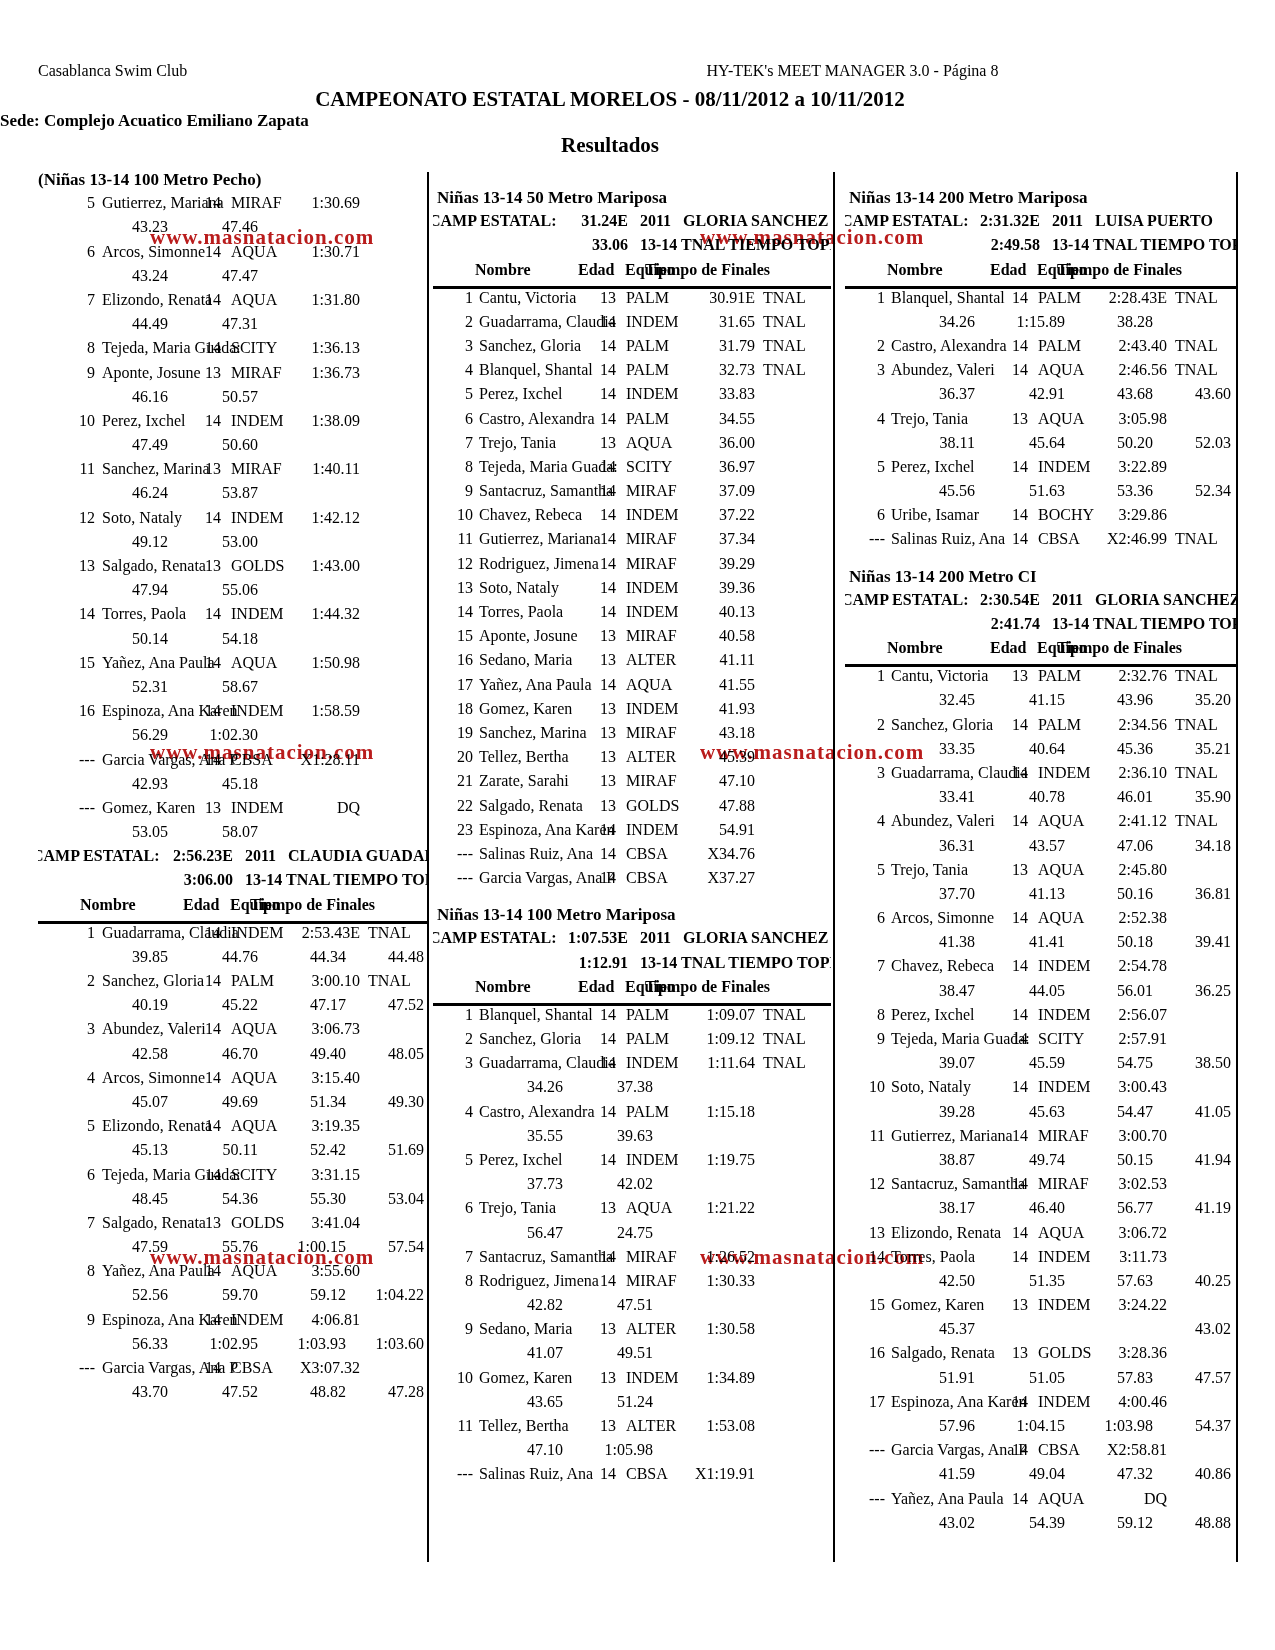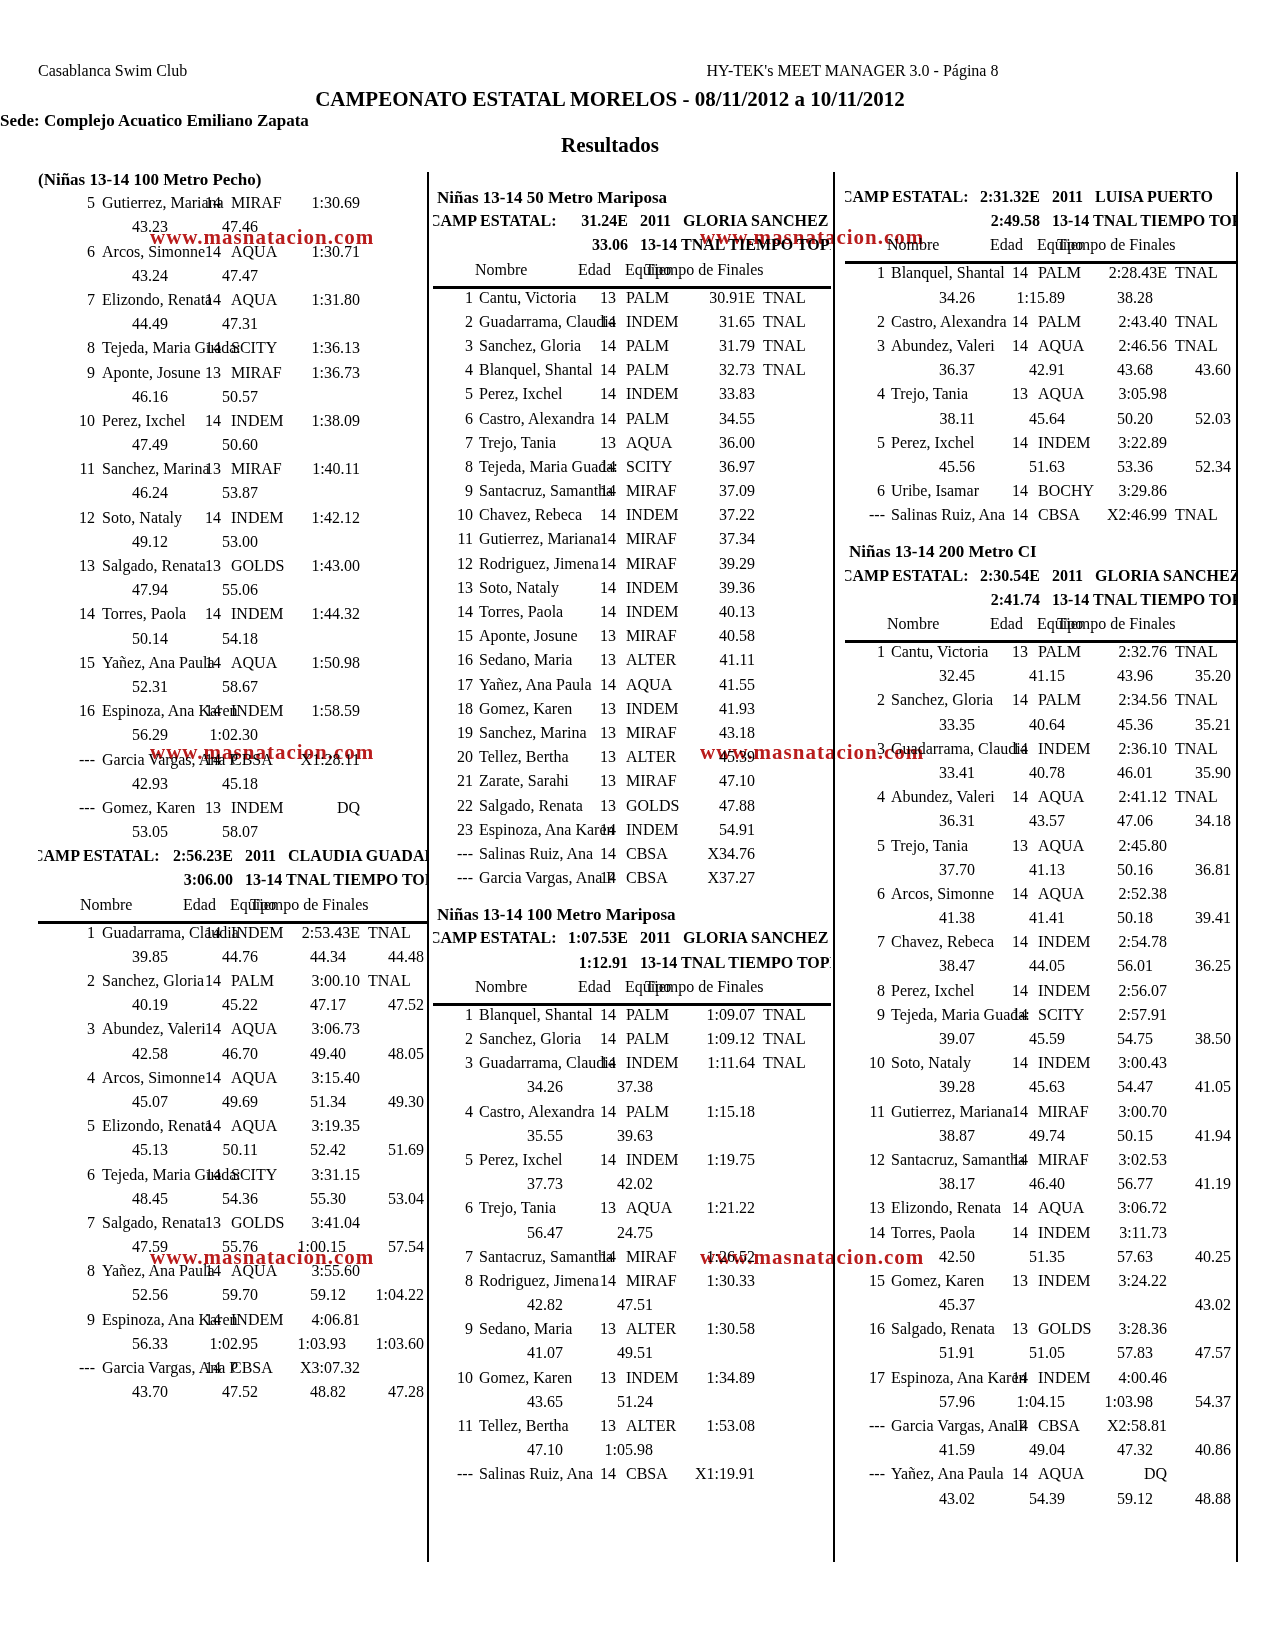--- a/index.html
+++ b/index.html
@@ -26,21 +26,21 @@
   .sec-title{font-weight:bold;font-size:17px;padding-left:4px;}
   .col-left .sec-title{padding-left:0;}
   .gap{margin-top:12px;}
   .rec{font-weight:bold;}
   .r-label{left:0;}
   .col-mid .r-label,.col-right .r-label{left:-4px;}
   .col-left .r-label{left:-6px;}
   .r-time{left:55px;width:140px;text-align:right;}
   .r-year{left:207px;}
   .r-holder{left:250px;}
-  .hdr{font-weight:normal;border-bottom:3px solid #000;height:25px;}
+  .hdr{font-weight:bold;border-bottom:3px solid #000;height:25px;}
   .h-nombre{left:42px;}
   .h-edad{left:145px;}
   .h-equipo{left:192px;}
   .h-tiempo{left:212px;}
   .e-rank{left:0;width:40px;text-align:right;}
   .e-name{left:46px;}
   .e-age{left:167px;}
   .e-team{left:193px;}
   .e-time{left:192px;width:130px;text-align:right;}
   .e-tag{left:330px;}
@@ -699,20 +699,21 @@
       </div>
       <div class="line entry">
         <span class="e-rank">---</span>
         <span class="e-name">Salinas Ruiz, Ana</span>
         <span class="e-age">14</span>
         <span class="e-team">CBSA</span>
         <span class="e-time">X1:19.91</span>
       </div>
     </div>
     <div class="col col-right">
+      <div class="line sec-title">Niñas 13-14 200 Metro Mariposa</div>
       <div class="line rec">
         <span class="r-label">CAMP ESTATAL:</span>
         <span class="r-time">2:31.32E</span>
         <span class="r-year">2011</span>
         <span class="r-holder">LUISA PUERTO</span>
       </div>
       <div class="line rec">
         <span class="r-time">2:49.58</span>
         <span class="r-year">13-14 TNAL TIEMPO TOPE N</span>
       </div>

